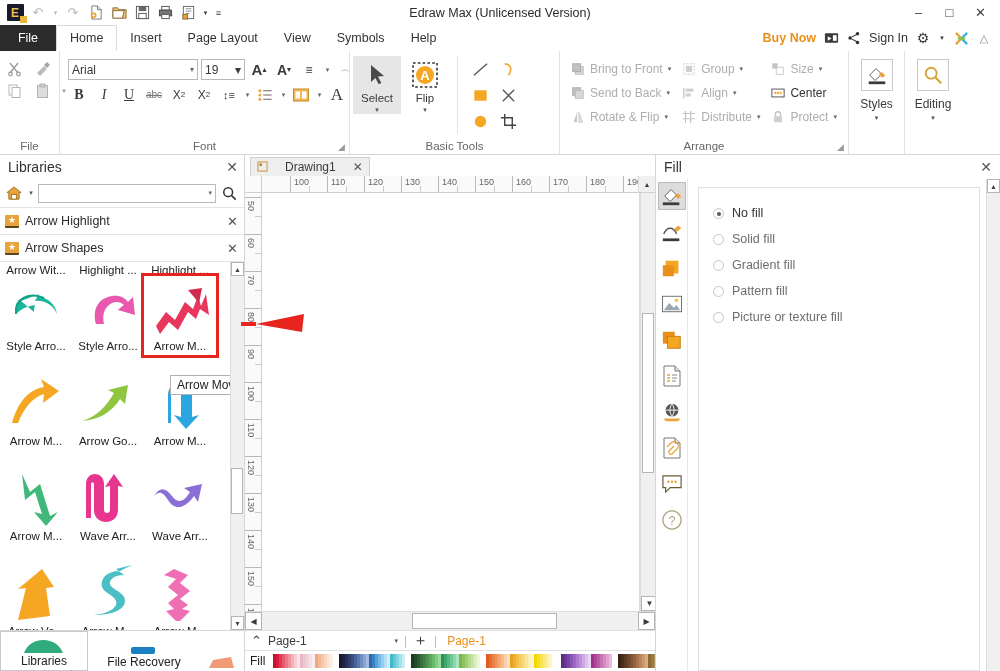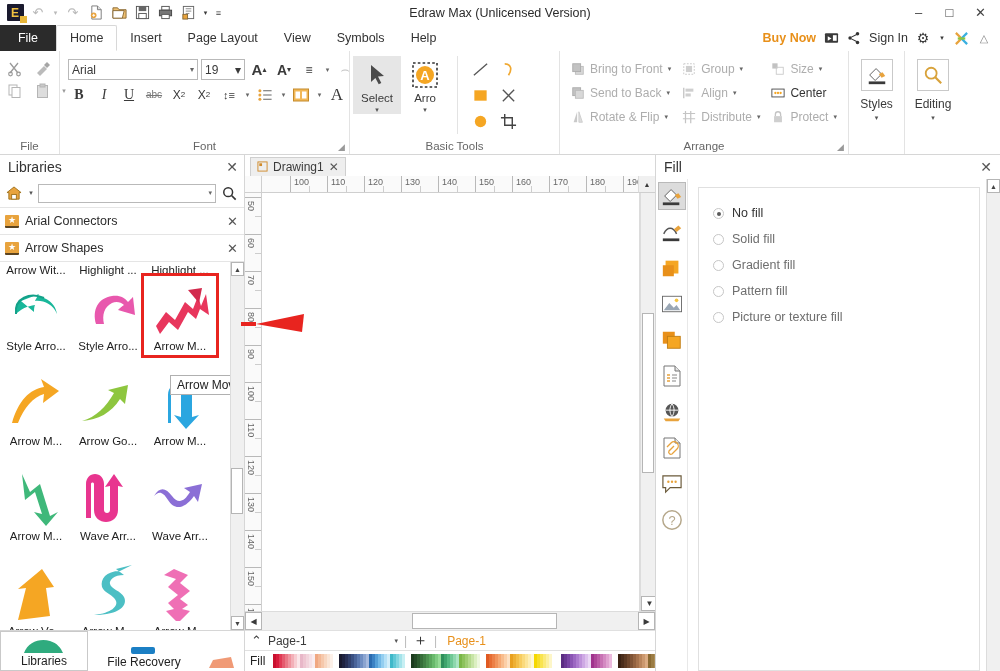--- a/index.html
+++ b/index.html
@@ -169,21 +169,21 @@
   .ltab { width: 88px; display:flex; flex-direction: column; align-items: center; justify-content: flex-end;
     padding-bottom: 2px; cursor: pointer; }
   .ltab.sel { background: #fff; border: 1px solid #c9c9c9; }
   .ltab .lti { height: 20px; display:flex; align-items:flex-end; justify-content:center; }
   .ltab .ltl { font-size: 12px; color: #222; }
 
   
   .canvaswrap { flex: 1; display: flex; flex-direction: column; min-width: 0; background: #fff; }
   .tabbar { height: 21px; background: #fff; display: flex; align-items: flex-end; padding-left: 5px; }
   .doctab { height: 19px; background: #eeeeee; border: 1px solid #cfcfcf; border-bottom: none;
-    display: flex; align-items: center; gap: 5px; padding: 0 6px; font-size: 12px; cursor: pointer; }
+    display: flex; align-items: center; gap: 17px; padding: 0 6px; font-size: 12px; cursor: pointer; }
   .doctab .dti { color: #d08a2a; font-size: 11px; }
   .doctab .dtx { color: #555; font-size: 12px; cursor: pointer; }
 
   .rulerrow { display: flex; height: 17px; }
   .rcorner { width: 17px; background: #fafafa; border-right: 1px solid #cfcfcf;
     border-bottom: 1px solid #cfcfcf; }
   .hruler { flex: 1; background: #fafafa; border-bottom: 1px solid #cfcfcf; position: relative;
     overflow: hidden; }
   .htick { position: absolute; top: 0; bottom: 0; border-left: 1px solid #b9b9b9; }
   .htick.minor { top: 10px; border-left: 1px solid #cdcdcd; }
@@ -471,21 +471,21 @@
           <div class="bc">▾</div>
         </div>
         <div class="bigbtn">
           <div class="bi">
             <svg width="28" height="28" viewBox="0 0 28 28">
                 <rect x="2" y="2" width="24" height="24" fill="none" stroke="#333" stroke-width="1.6" stroke-dasharray="2.6 2.2"></rect>
                 <circle cx="14" cy="14" r="9" fill="#f5a623"></circle>
                 <text x="14" y="19" font-size="13" font-family="Liberation Sans" fill="#fff" text-anchor="middle" font-weight="bold">A</text>
               </svg>
           </div>
-          <div class="bl">Arro</div>
+          <div class="bl">Flip</div>
           <div class="bc">▾</div>
         </div>
         <div class="minigrid">
           <div class="mg">
               <svg width="17" height="17" viewBox="0 0 18 18">
                 <path d="M2 15L16 3" stroke="#555" stroke-width="1.4"></path>
               </svg>
             </div>
           <div class="mg">
               <svg width="17" height="17" viewBox="0 0 18 18">
@@ -670,21 +670,21 @@
         </div>
         <div class="magn">
           <svg width="15" height="15" viewBox="0 0 17 17">
               <circle cx="7" cy="7" r="5" fill="none" stroke="#333" stroke-width="1.7"></circle>
               <path d="M10.8 10.8L15.5 15.5" stroke="#333" stroke-width="1.9"></path>
             </svg>
         </div>
       </div>
       <div class="libcat">
         <div class="ci">★</div>
-        <div class="cn">Arial Connectors</div>
+        <div class="cn">Arrow Highlight</div>
         <div class="cx">✕</div>
       </div>
       <div class="libcat">
         <div class="ci">★</div>
         <div class="cn">Arrow Shapes</div>
         <div class="cx">✕</div>
       </div>
 
       <div class="shapearea">
         <div class="shapegrid">

